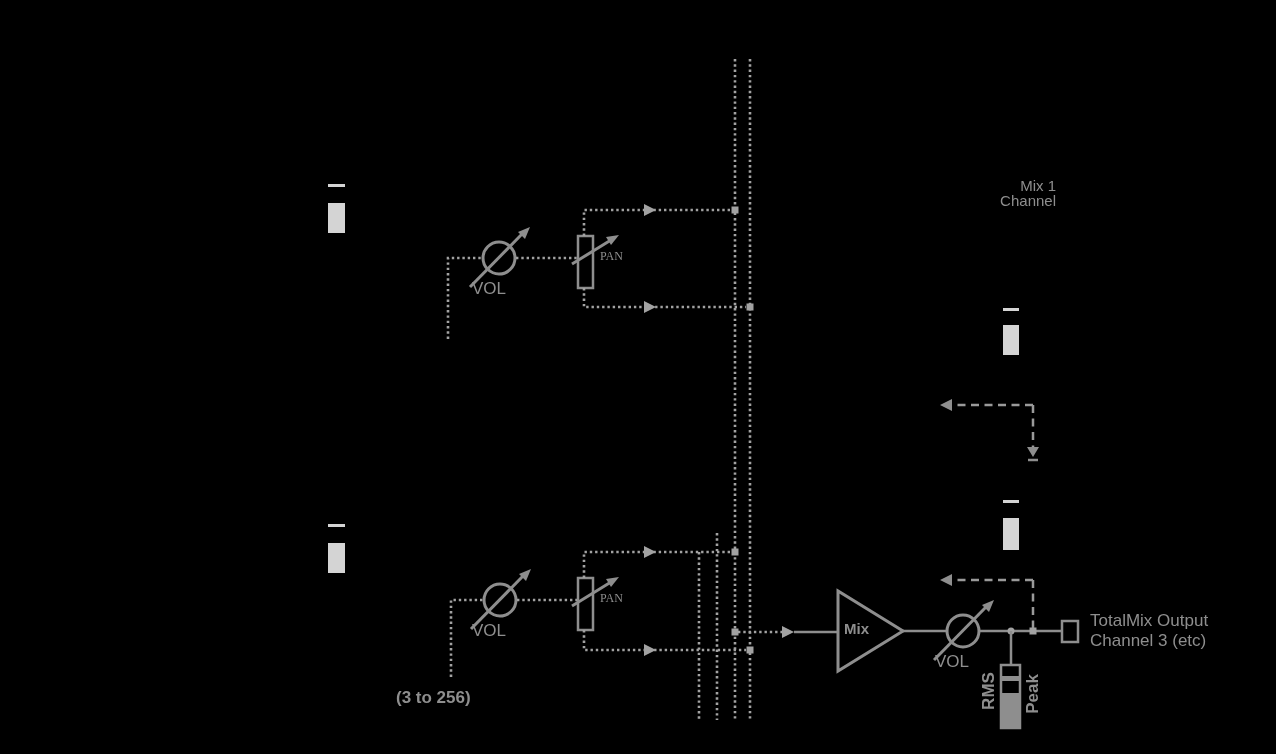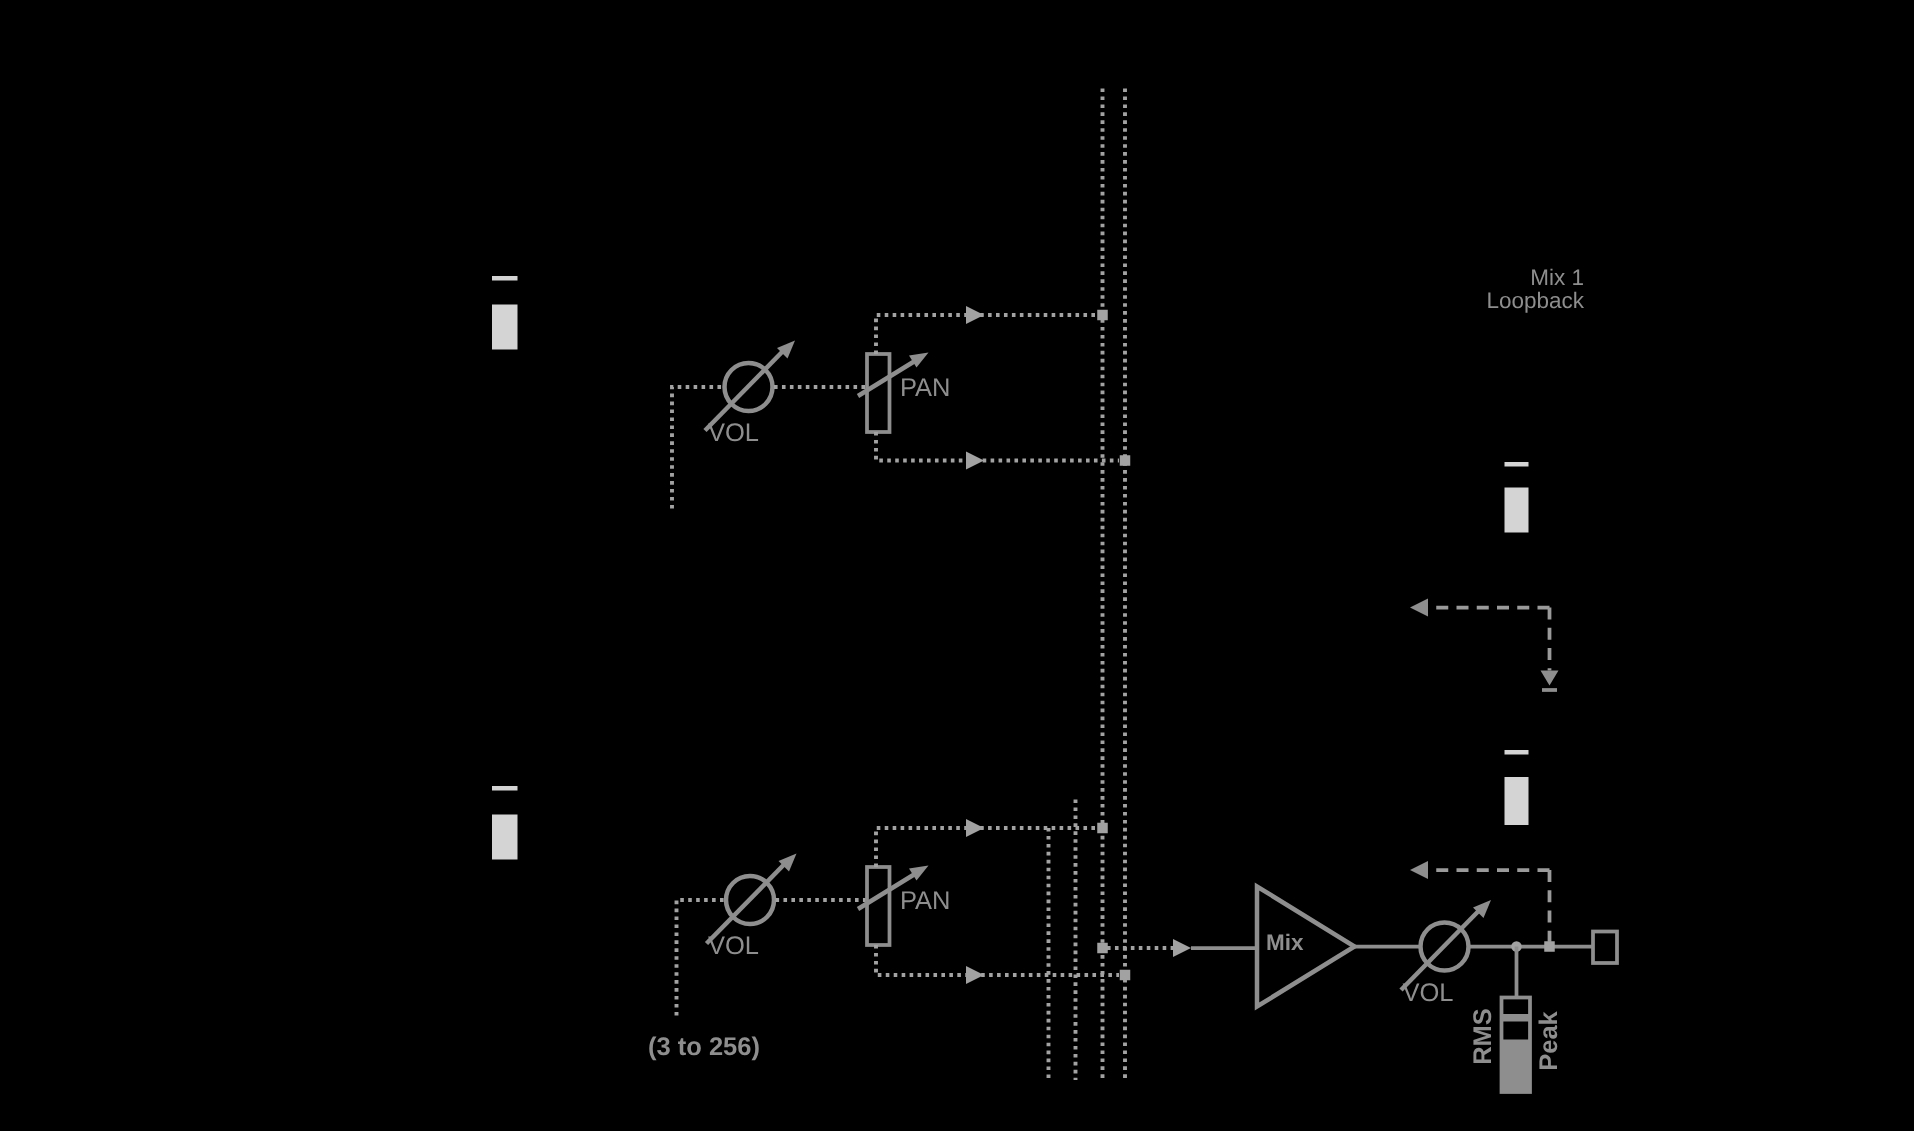--- a/index.html
+++ b/index.html
@@ -18,21 +18,21 @@
   .dash {stroke:var(--dashed);stroke-width:2.5;stroke-dasharray:8 5.5;fill:none;}
   .ah   {fill:var(--stroke);stroke:none;}
   .ahd  {fill:var(--dots);stroke:none;}
   .jdot {fill:var(--dots);stroke:none;}
   .meterL{fill:var(--meter-light);stroke:none;}
   .meterG{fill:var(--meter-gray);stroke:none;}
   .outline{stroke:var(--meter-gray);stroke-width:2.5;fill:none;}
   
   .lbl{position:absolute;color:var(--text);white-space:nowrap;}
   .lbl-vol{font-size:17px;width:60px;}
-  .lbl-pan{font-size:17px;}
+  .lbl-pan{font-size:12px;font-family:Liberation Serif, serif;}
   .lbl-mixbus{width:120px;text-align:right;font-size:15px;font-weight:normal;line-height:15px;}
   .lbl-mixamp{font-size:15px;font-weight:bold;}
   .lbl-more{font-size:17px;font-weight:bold;}
   .lbl-out{font-size:17px;line-height:20px;}
   .rot{transform:rotate(-90deg);text-align:center;font-size:17px;font-weight:bold;line-height:20px;height:20px;}
 </style>
 </head>
 <body>
 
 <div class="stage">
@@ -112,31 +112,35 @@
     <line class="dash" x1="1033" y1="580" x2="1033" y2="628"></line>
 
     <rect class="meterL" x="1003" y="308" width="16" height="3"></rect>
     <rect class="meterL" x="1003" y="325" width="16" height="30"></rect>
     <rect class="meterL" x="1003" y="500" width="16" height="3"></rect>
     <rect class="meterL" x="1003" y="518" width="16" height="32"></rect>
   </svg>
 
   <div class="lbl lbl-mixbus" style="left:936px;top:178px;">
     <div>Mix 1</div>
-    <div>Loopback</div>
+    <div>Channel</div>
   </div>
 
   <div class="lbl lbl-vol" style="left:472px;top:279px;">VOL</div>
   <div class="lbl lbl-pan" style="left:600px;top:249px;">PAN</div>
 
   <div class="lbl lbl-vol" style="left:472px;top:621px;">VOL</div>
   <div class="lbl lbl-pan" style="left:600px;top:591px;">PAN</div>
 
-  <div class="lbl lbl-more" style="left:432px;top:688px;">(3 to 256)</div>
+  <div class="lbl lbl-more" style="left:396px;top:688px;">(3 to 256)</div>
 
   <div class="lbl lbl-mixamp" style="left:844px;top:620px;">Mix</div>
   <div class="lbl lbl-vol" style="left:935px;top:652px;">VOL</div>
 
+  <div class="lbl lbl-out" style="left:1090px;top:611px;">
+    <div>TotalMix Output</div>
+    <div>Channel 3 (etc)</div>
+  </div>
 
   <div class="lbl rot" style="left:961px;top:681px;width:56px;">RMS</div>
   <div class="lbl rot" style="left:1003px;top:684px;width:60px;">Peak</div>
 
 </div>
 
 </body></html>

